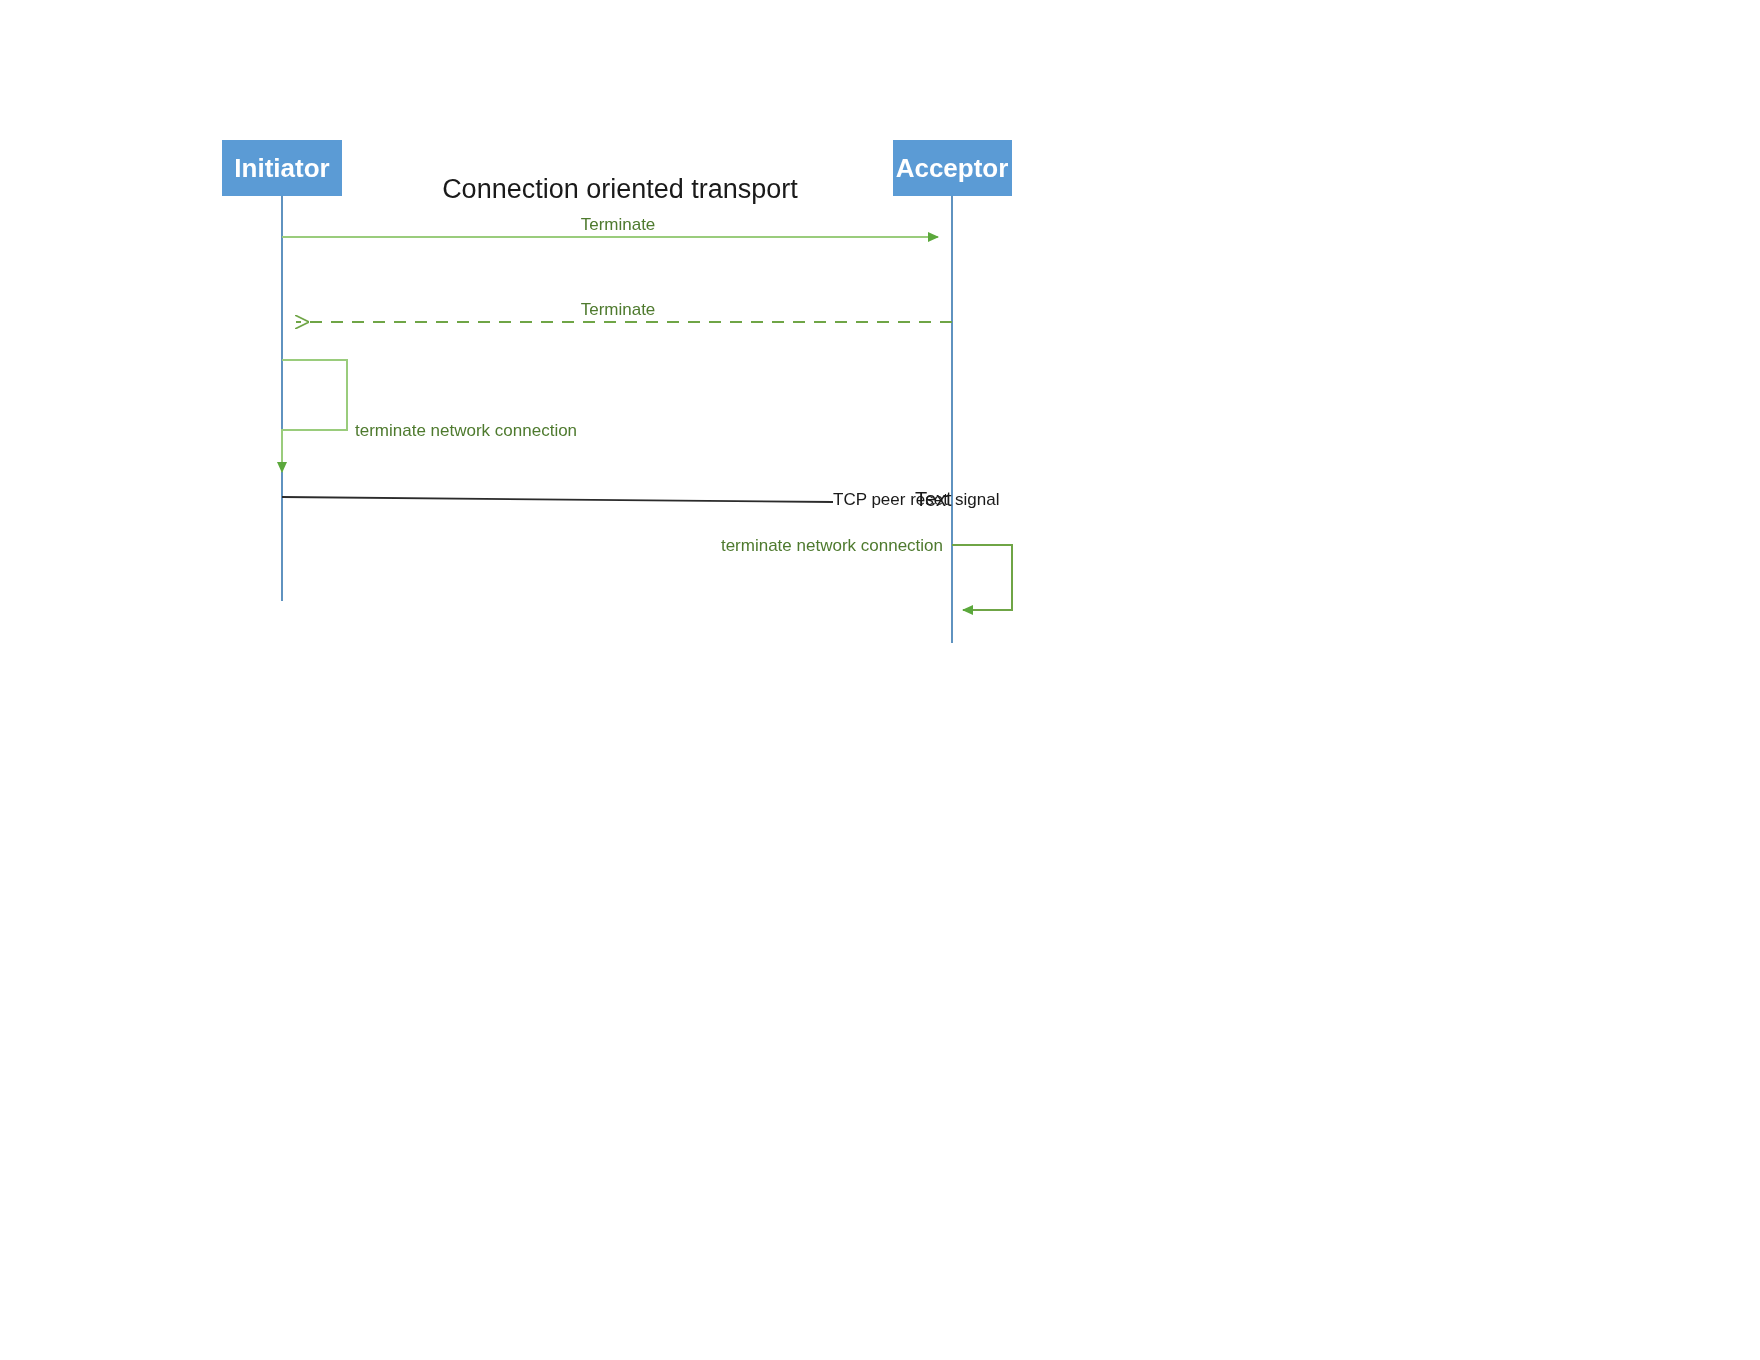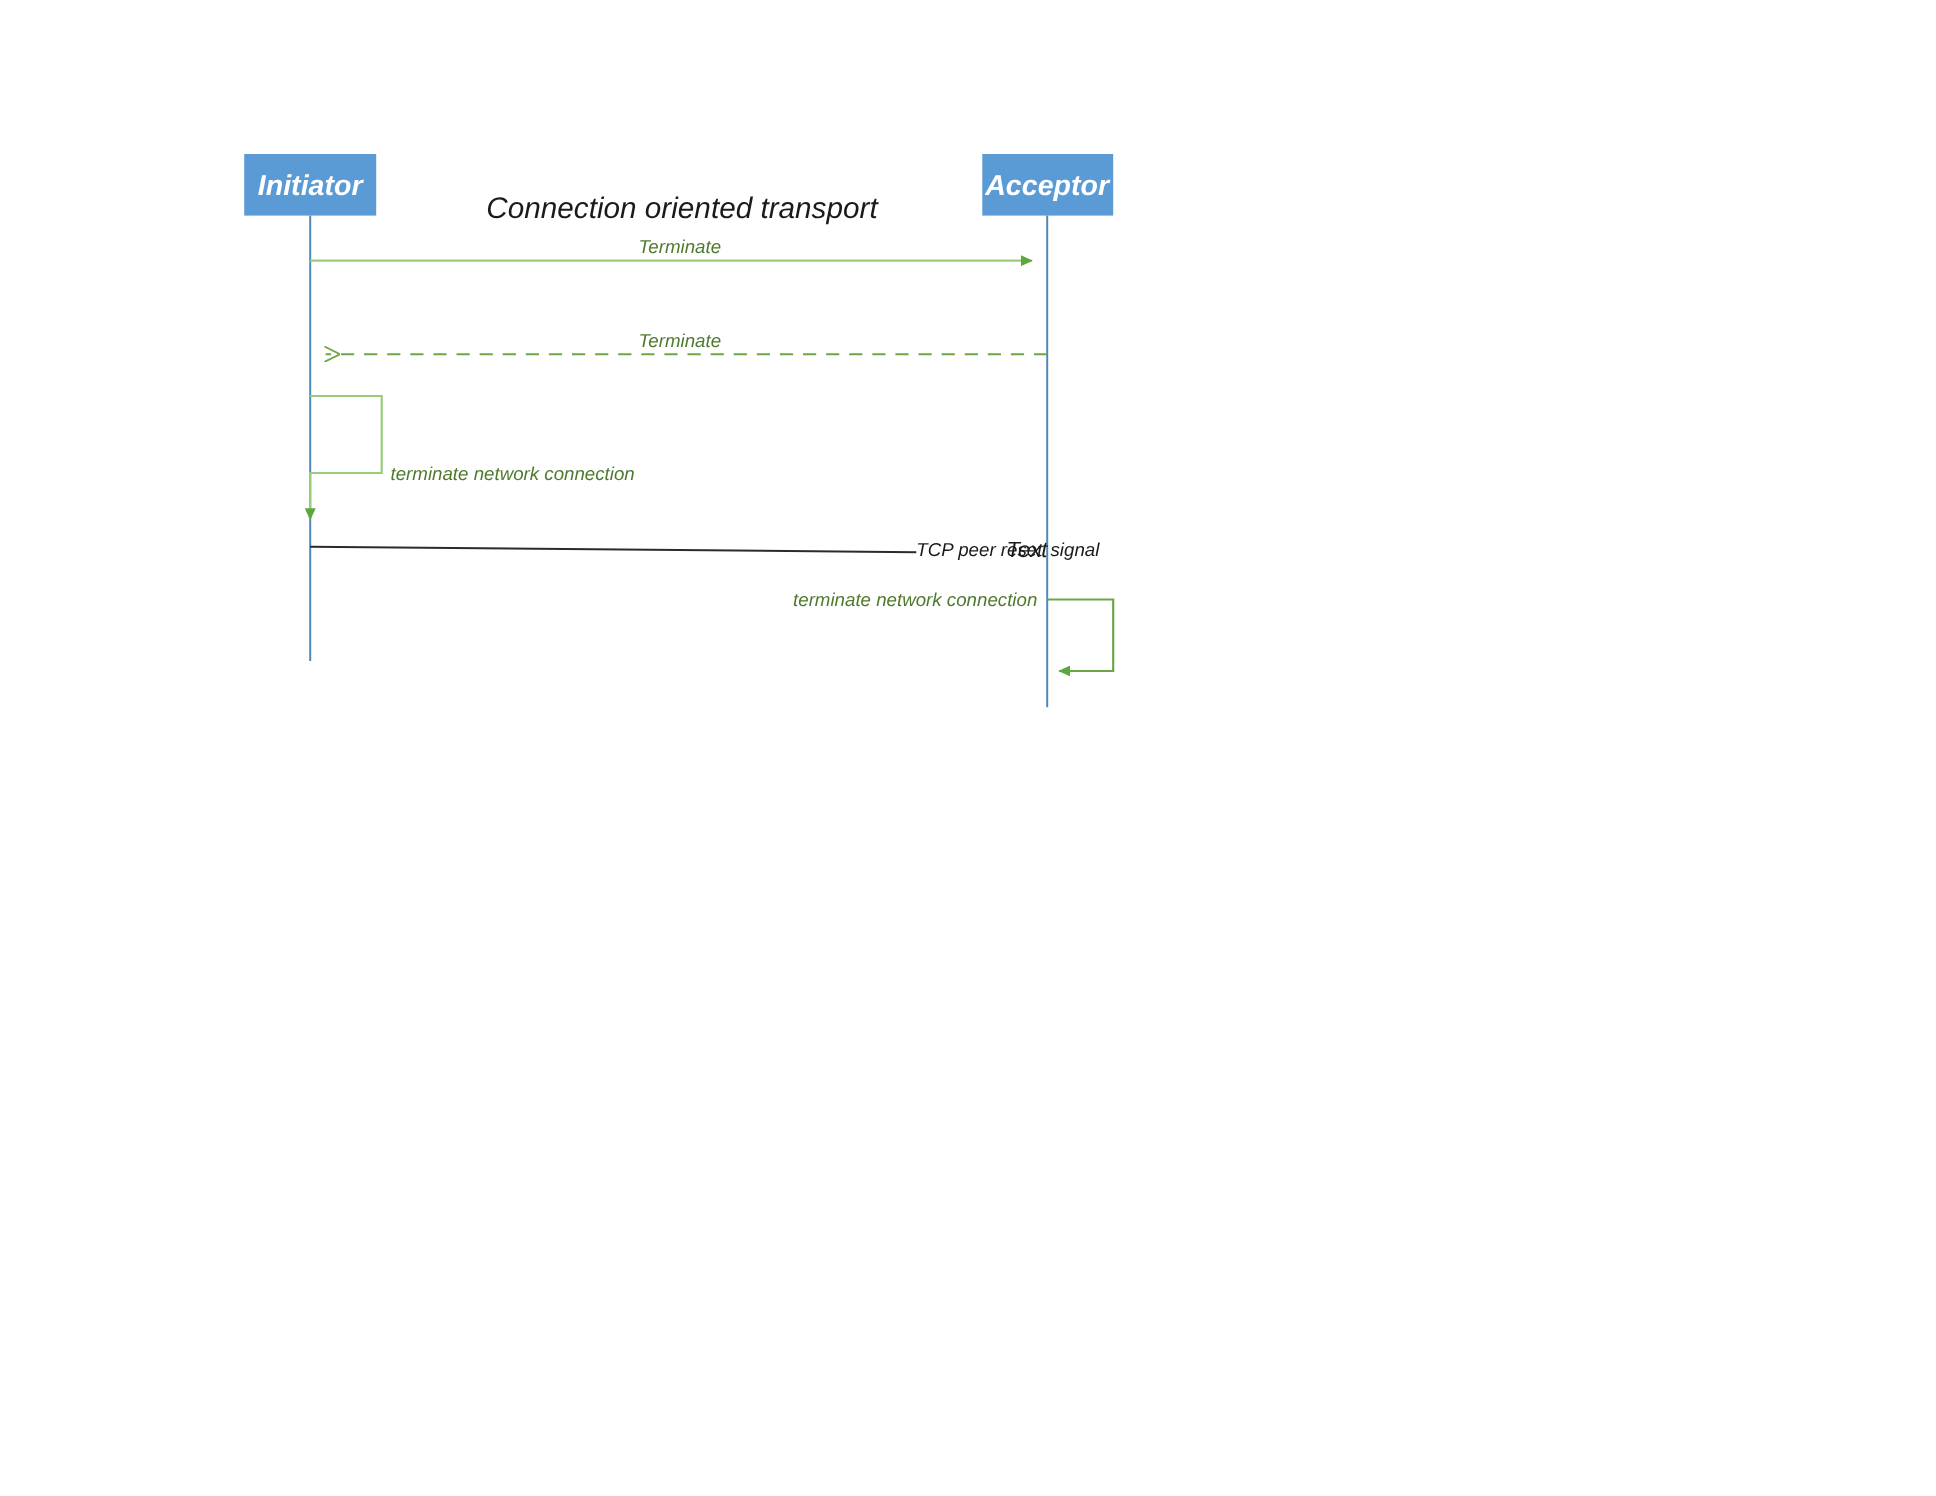--- a/index.html
+++ b/index.html
@@ -13,21 +13,20 @@
     font-family: "Liberation Sans", sans-serif;
     position: relative;
     overflow: hidden;
   }
   #diagram-root {
     position: absolute;
     left: 0;
     top: 0;
     width: 1760px;
     height: 1360px;
-    font-style: italic;
   }
   svg.diagram-canvas {
     position: absolute;
     left: 0;
     top: 0;
     width: 1760px;
     height: 1360px;
     display: block;
   }
   .participant-label {

